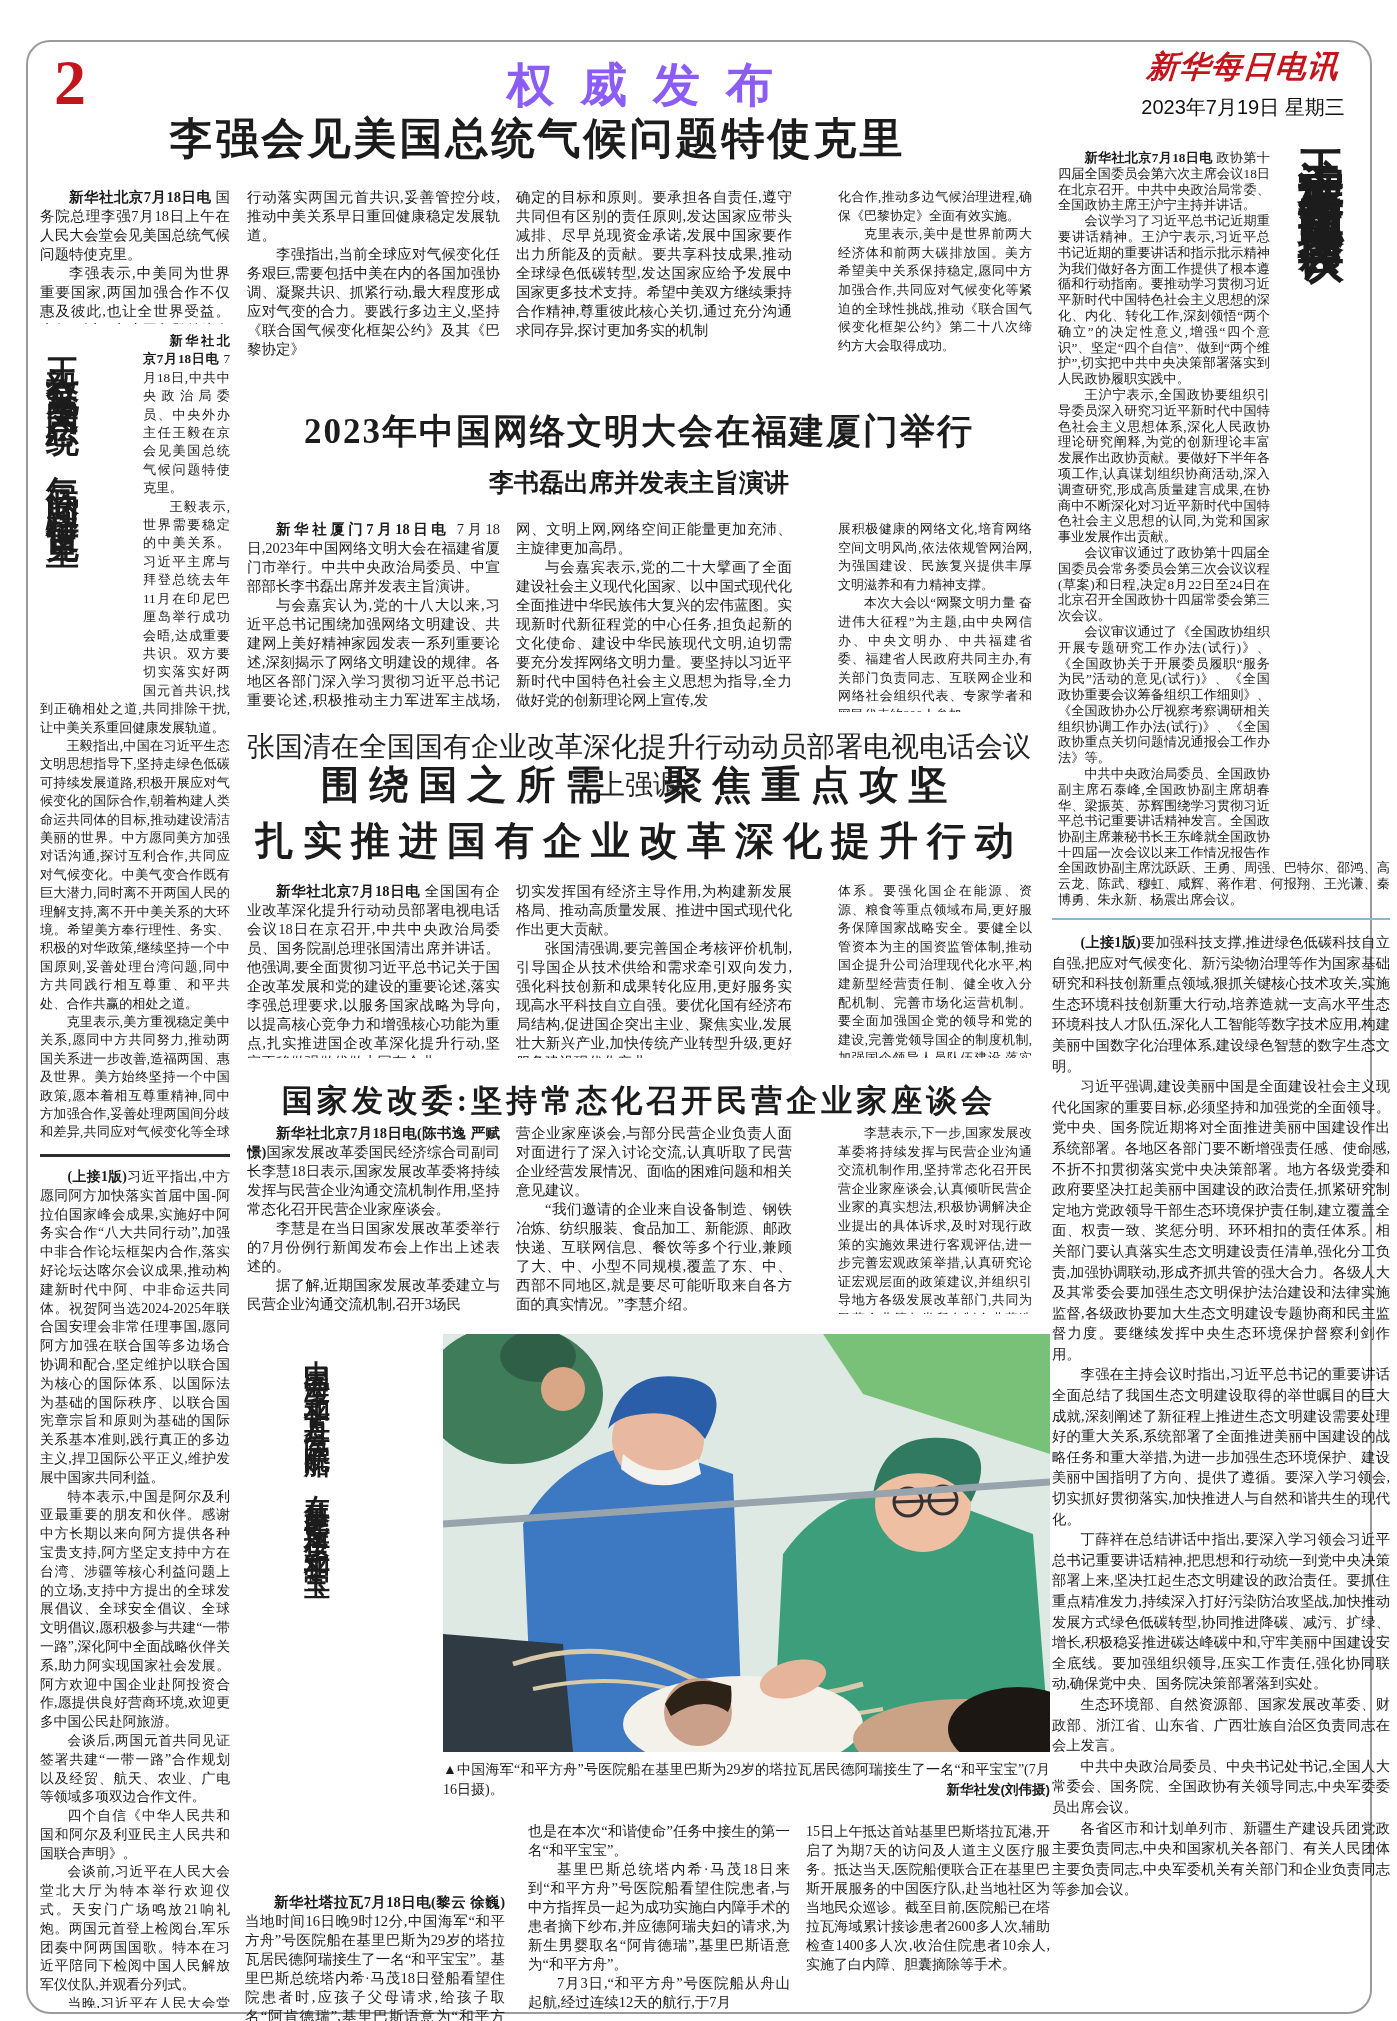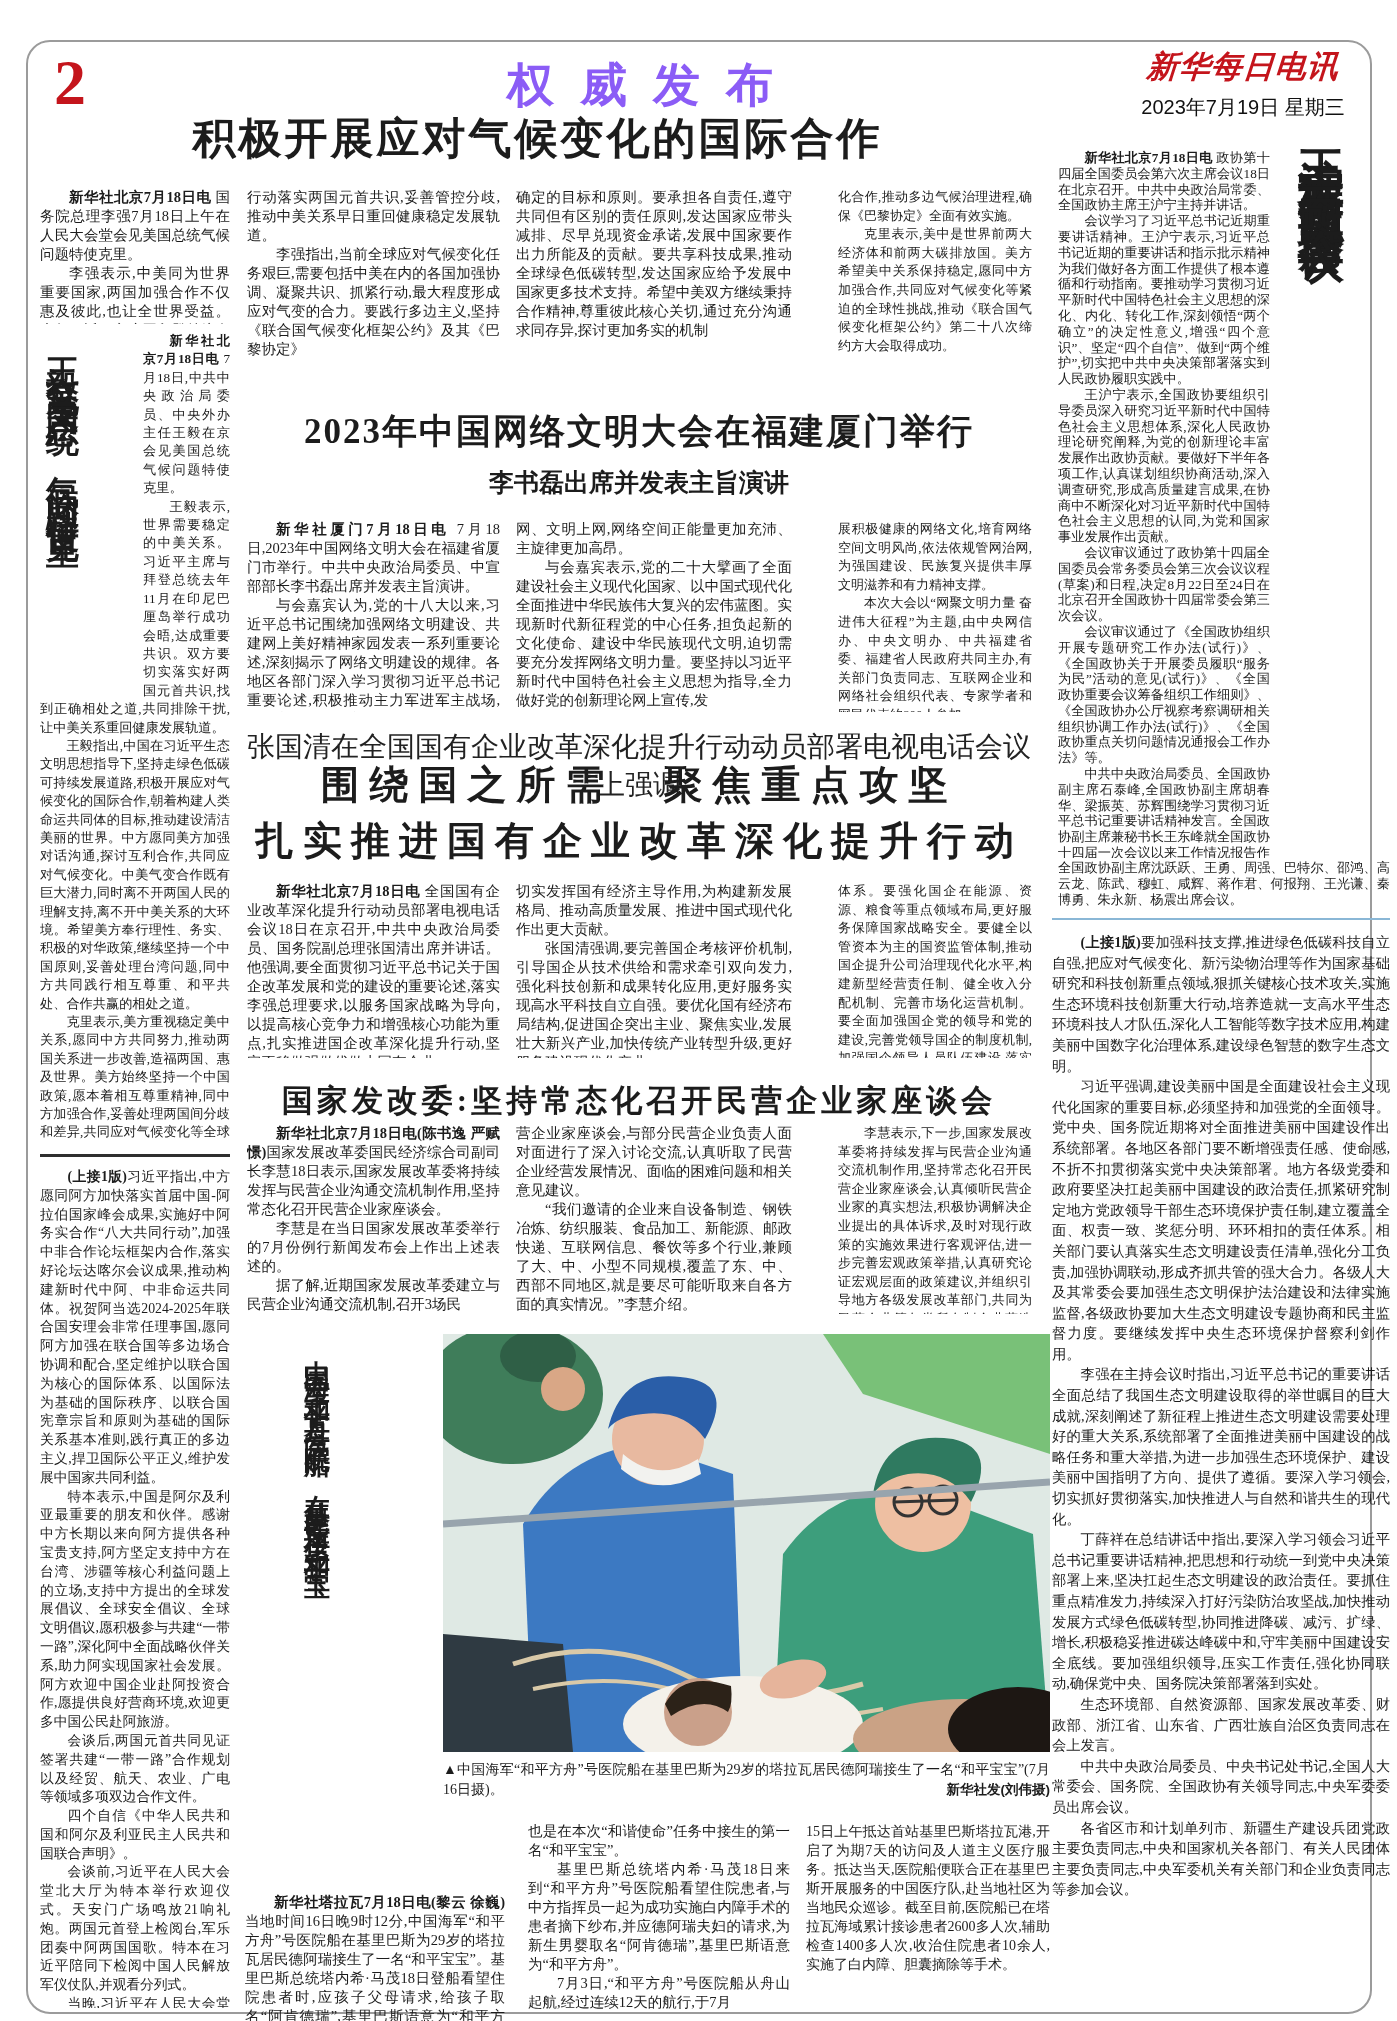--- a/index.html
+++ b/index.html
@@ -47,21 +47,21 @@
 
 <div class="frame"></div>
 
 <div class="abs pagenum">2</div>
 <div class="abs banner">权威发布</div>
 <div class="abs masthead">
   <span class="logo">新华每日电讯</span>
   <div class="date">2023年7月19日 星期三</div>
 </div>
 
-<div class="abs h-main" style="left:40px;top:110px;width:995px;font-size:43px;">积极开展应对气候变化的国际合作</div>
+<div class="abs h-main" style="left:40px;top:110px;width:995px;font-size:43px;">李强会见美国总统气候问题特使克里</div>
 <div class="abs col" style="left:40px;top:188px;width:190px;height:136px;">
     <p><b>新华社北京7月18日电</b> 国务院总理李强7月18日上午在人民大会堂会见美国总统气候问题特使克里。</p>
     <p>李强表示,中美同为世界重要国家,两国加强合作不仅惠及彼此,也让全世界受益。去年习近平主席同拜登总统在印尼巴厘岛成功会晤,达成一系列重要共识,为中美关系发展指明了方向。中美双方要以实际</p>
   </div>
 <div class="abs col" style="left:247px;top:188px;width:253px;height:266px;">
     <p class="cont">行动落实两国元首共识,妥善管控分歧,推动中美关系早日重回健康稳定发展轨道。</p>
     <p>李强指出,当前全球应对气候变化任务艰巨,需要包括中美在内的各国加强协调、凝聚共识、抓紧行动,最大程度形成应对气变的合力。要践行多边主义,坚持《联合国气候变化框架公约》及其《巴黎协定》</p>
   </div>
 <div class="abs col" style="left:516px;top:188px;width:276px;height:266px;">
     <p class="cont">确定的目标和原则。要承担各自责任,遵守共同但有区别的责任原则,发达国家应带头减排、尽早兑现资金承诺,发展中国家要作出力所能及的贡献。要共享科技成果,推动全球绿色低碳转型,发达国家应给予发展中国家更多技术支持。希望中美双方继续秉持合作精神,尊重彼此核心关切,通过充分沟通求同存异,探讨更加务实的机制</p>

